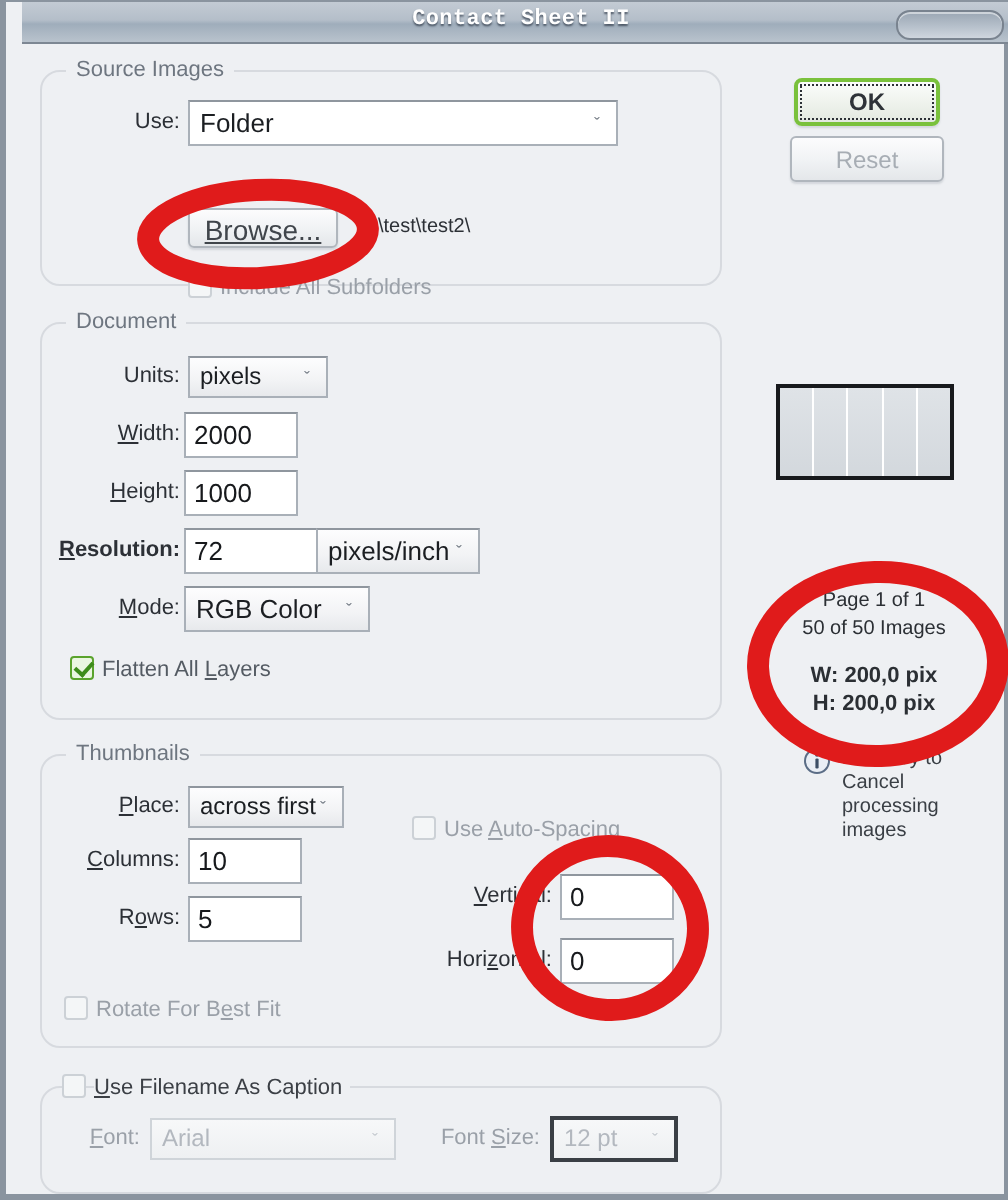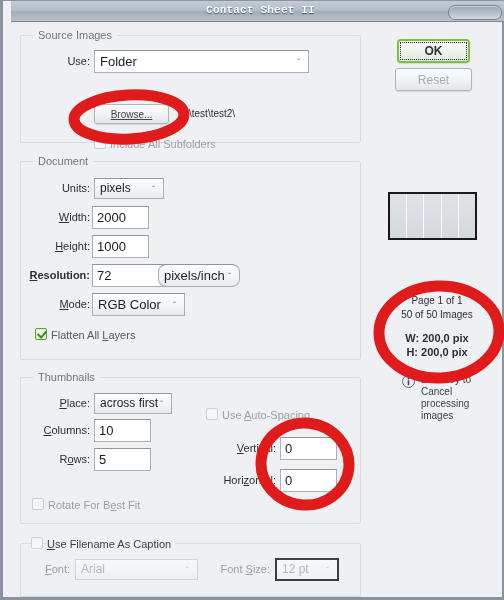--- a/index.html
+++ b/index.html
@@ -65,21 +65,21 @@
     width: 498px;
     height: 575px;
     background: #eef0f3;
   }
 
   
   .group {
     position: absolute;
     box-sizing: border-box;
     border: 1px solid #d7dadf;
-    border-radius: 2px;
+    border-radius: 10px;
     background: transparent;
   }
   .group > .legend {
     position: absolute;
     top: -7px; left: 12px;
     padding: 0 5px;
     background: #eef0f3;
     font-size: 11px;
     color: #6e7680;
   }
@@ -147,21 +147,21 @@
   .combo.dim .arrow { color: #c3c8ce; }
   .combo.framed { border: 2px solid #3a3f45; }
 
   
   .btn {
     position: absolute;
     box-sizing: border-box;
     border: 1px solid #b0b6bd;
     border-radius: 3px;
     background: linear-gradient(to bottom, #fcfcfd 0%, #f1f3f5 50%, #e4e7ea 100%);
-    font-size: 10px;
+    font-size: 14px;
     color: #40454b;
     text-align: center;
     line-height: 20px;
     box-shadow: 0 1px 1px rgba(130,140,150,.25);
   }
   .btn.dim { color: #a7adb4; }
   .btn.ok {
     border: 2px solid #7ac13c;
     border-radius: 4px;
     background: linear-gradient(to bottom, #fbfcfb 0%, #eef2ec 55%, #e2e8e0 100%);
@@ -291,21 +291,21 @@
     </div>
 
     <div class="lbl" style="left:20px; top:189px; width:67px;"><span class="u">W</span><span>idth:</span></div>
     <div class="txt big" style="left:89px; top:184px; width:57px;"><span>2000</span></div>
 
     <div class="lbl" style="left:20px; top:218px; width:67px;"><span class="u">H</span><span>eight:</span></div>
     <div class="txt big" style="left:89px; top:213px; width:57px;"><span>1000</span></div>
 
     <div class="lbl" style="left:14px; top:247px; width:73px;font-weight:bold;"><span class="u">R</span><span>esolution:</span></div>
     <div class="txt big" style="left:89px; top:242px; width:79px;"><span>72</span></div>
-    <div class="combo big" style="left:155px; top:242px; width:82px;border-radius:8px;">
+    <div class="combo big" style="left:155px; top:242px; width:82px;">
       <span>pixels/inch</span>
       <span class="arrow">ˇ</span>
     </div>
 
     <div class="lbl" style="left:20px; top:276px; width:67px;"><span class="u">M</span><span>ode:</span></div>
     <div class="combo big" style="left:89px; top:271px; width:93px;">
       <span>RGB Color</span>
       <span class="arrow">ˇ</span>
     </div>
 

